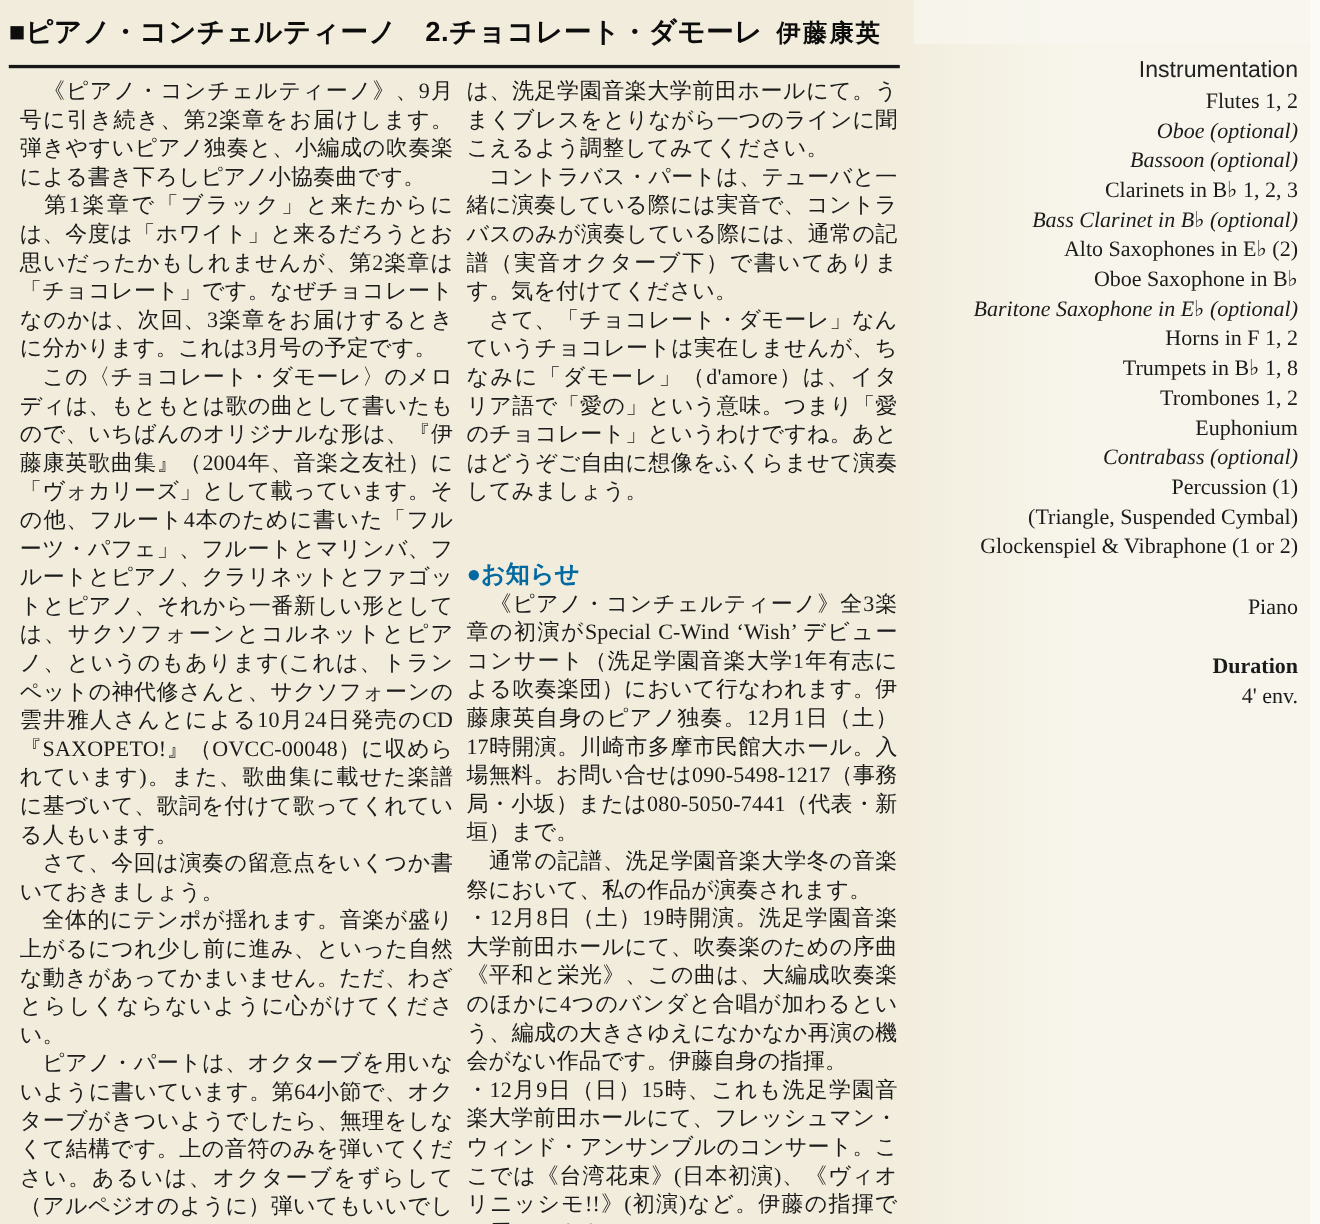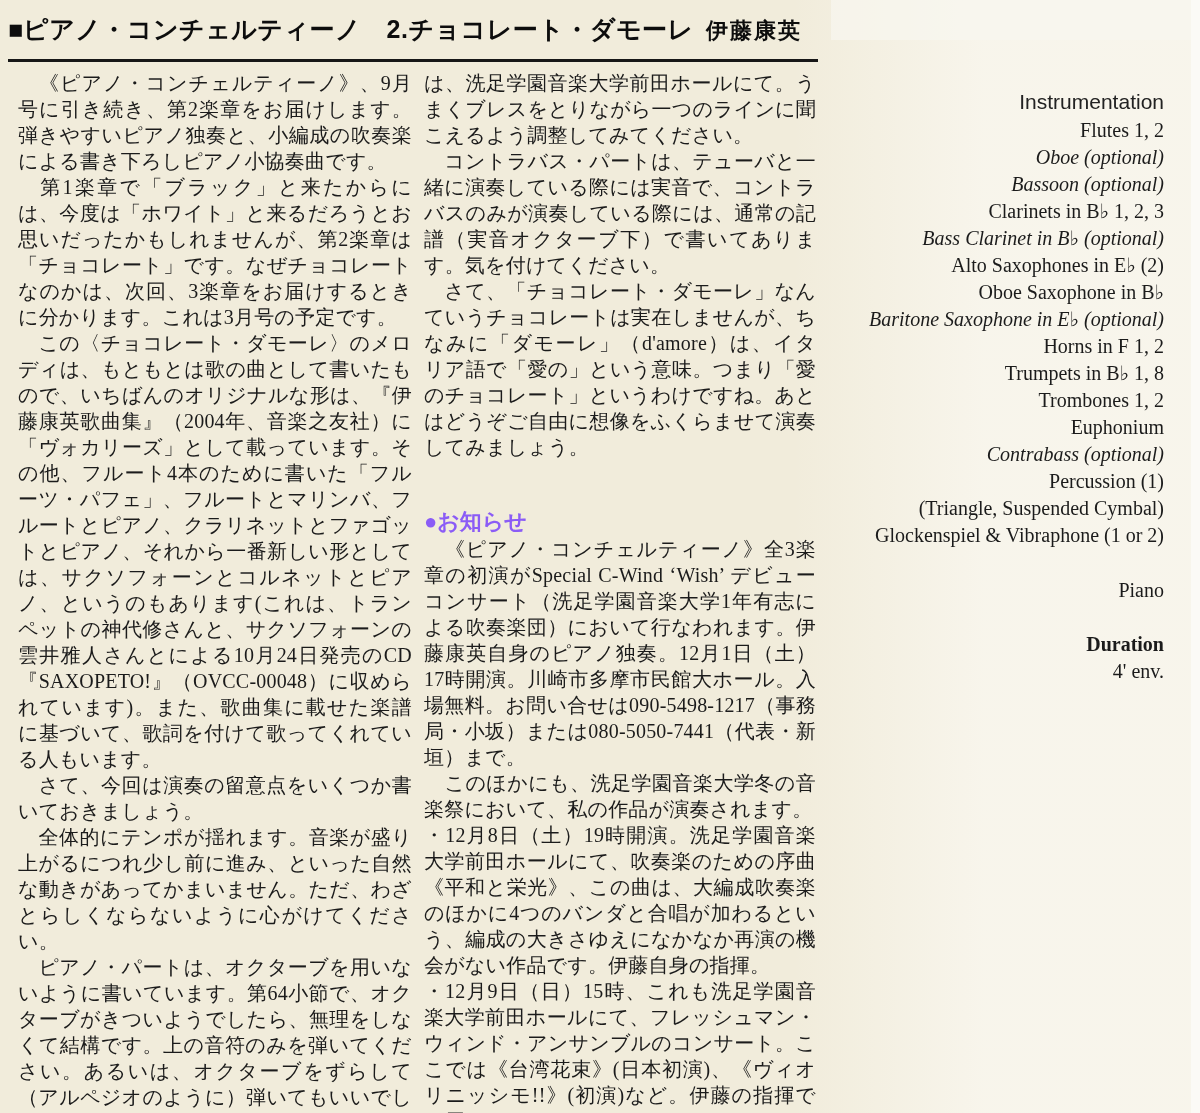--- a/index.html
+++ b/index.html
@@ -33,26 +33,26 @@
   .col-left { left:18px;  width:394px; }
   .col-mid  { left:424px; width:392px; }
   .col p {
     margin:0; font-size:20px; line-height:26px;
     text-align:justify; overflow-wrap:break-word;
     letter-spacing:.2px;
   }
   .notice-heading {
     margin:48px 0 0 0;
     font-family:"Liberation Sans","DejaVu Sans",sans-serif;
-    font-size:22px; font-weight:bold; line-height:28px; color:#8b5cf6;
+    font-size:22px; font-weight:bold; line-height:28px; color:#0369a1;
   }
 
   .instr {
-    position:absolute; right:36px; top:50px; width:340px;
-    text-align:right; font-size:20px; line-height:27px; color:#1b1b1b;margin-top:38px;
+    position:absolute; right:20px; top:50px; width:340px;
+    text-align:right; font-size:20px; line-height:27px; color:#1b1b1b;
   }
   .instr-heading {
     font-family:"Liberation Sans","DejaVu Sans",sans-serif;
     font-size:21px; line-height:28px; margin-bottom:1px; color:#222;
   }
   .instr .italic { font-style:italic; }
   .instr-piano { margin-top:28px; }
   .instr-duration-label { margin-top:27px;font-weight:bold; }
 </style>
 </head>
@@ -82,21 +82,21 @@
 
 <section class="col col-mid">
   <div>
       <p>は、洗足学園音楽大学前田ホールにて。うまくブレスをとりながら一つのラインに聞こえるよう調整してみてください。</p>
       <p>　コントラバス・パートは、テューバと一緒に演奏している際には実音で、コントラバスのみが演奏している際には、通常の記譜（実音オクターブ下）で書いてあります。気を付けてください。</p>
       <p>　さて、「チョコレート・ダモーレ」なんていうチョコレートは実在しませんが、ちなみに「ダモーレ」（d'amore）は、イタリア語で「愛の」という意味。つまり「愛のチョコレート」というわけですね。あとはどうぞご自由に想像をふくらませて演奏してみましょう。</p>
     </div>
   <h2 class="notice-heading">●お知らせ</h2>
   <div>
       <p>　《ピアノ・コンチェルティーノ》全3楽章の初演がSpecial C-Wind ‘Wish’ デビューコンサート（洗足学園音楽大学1年有志による吹奏楽団）において行なわれます。伊藤康英自身のピアノ独奏。12月1日（土）17時開演。川崎市多摩市民館大ホール。入場無料。お問い合せは090-5498-1217（事務局・小坂）または080-5050-7441（代表・新垣）まで。</p>
-      <p>　このほかにも、洗足学園音楽大学冬の音楽祭において、私の作品が演奏されます。</p>
+      <p>　通常の記譜、洗足学園音楽大学冬の音楽祭において、私の作品が演奏されます。</p>
       <p>・12月8日（土）19時開演。洗足学園音楽大学前田ホールにて、吹奏楽のための序曲《平和と栄光》、この曲は、大編成吹奏楽のほかに4つのバンダと合唱が加わるという、編成の大きさゆえになかなか再演の機会がない作品です。伊藤自身の指揮。</p>
       <p>・12月9日（日）15時、これも洗足学園音楽大学前田ホールにて、フレッシュマン・ウィンド・アンサンブルのコンサート。ここでは《台湾花束》(日本初演)、《ヴィオリニッシモ!!》(初演)など。伊藤の指揮でお届けします。</p>
     </div>
 </section>
 
 <aside class="instr">
   <div class="instr-heading">Instrumentation</div>
   <div>
       <div>Flutes 1, 2</div>
       <div class="italic">Oboe (optional)</div>

